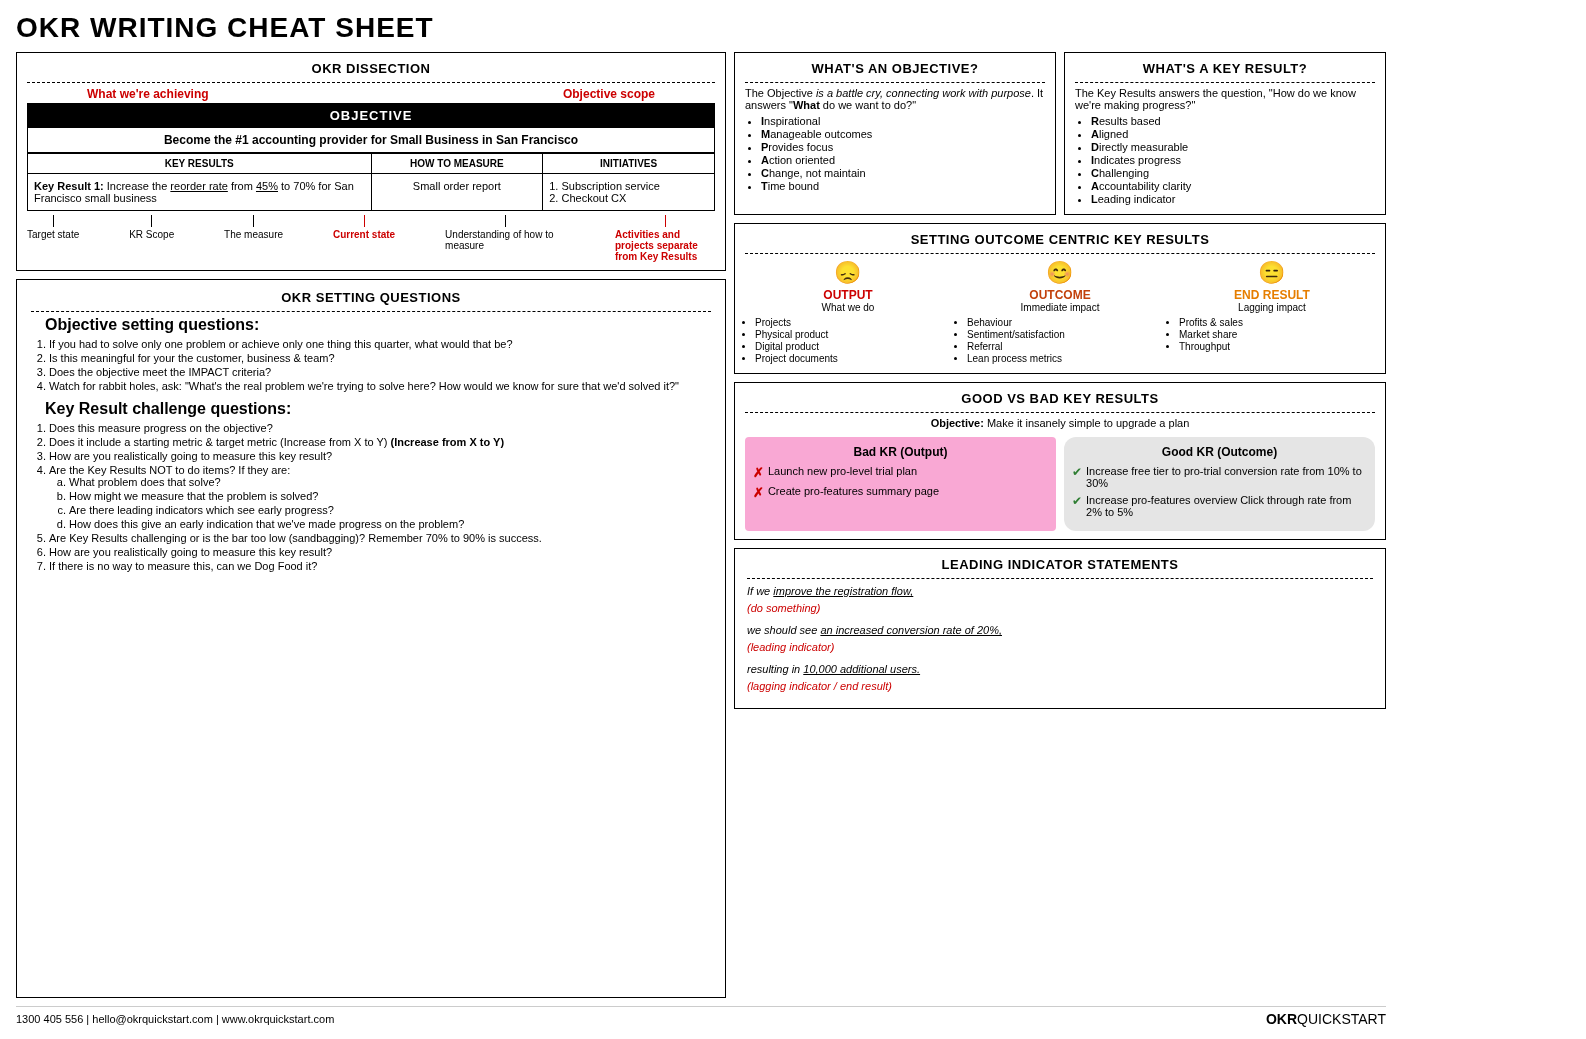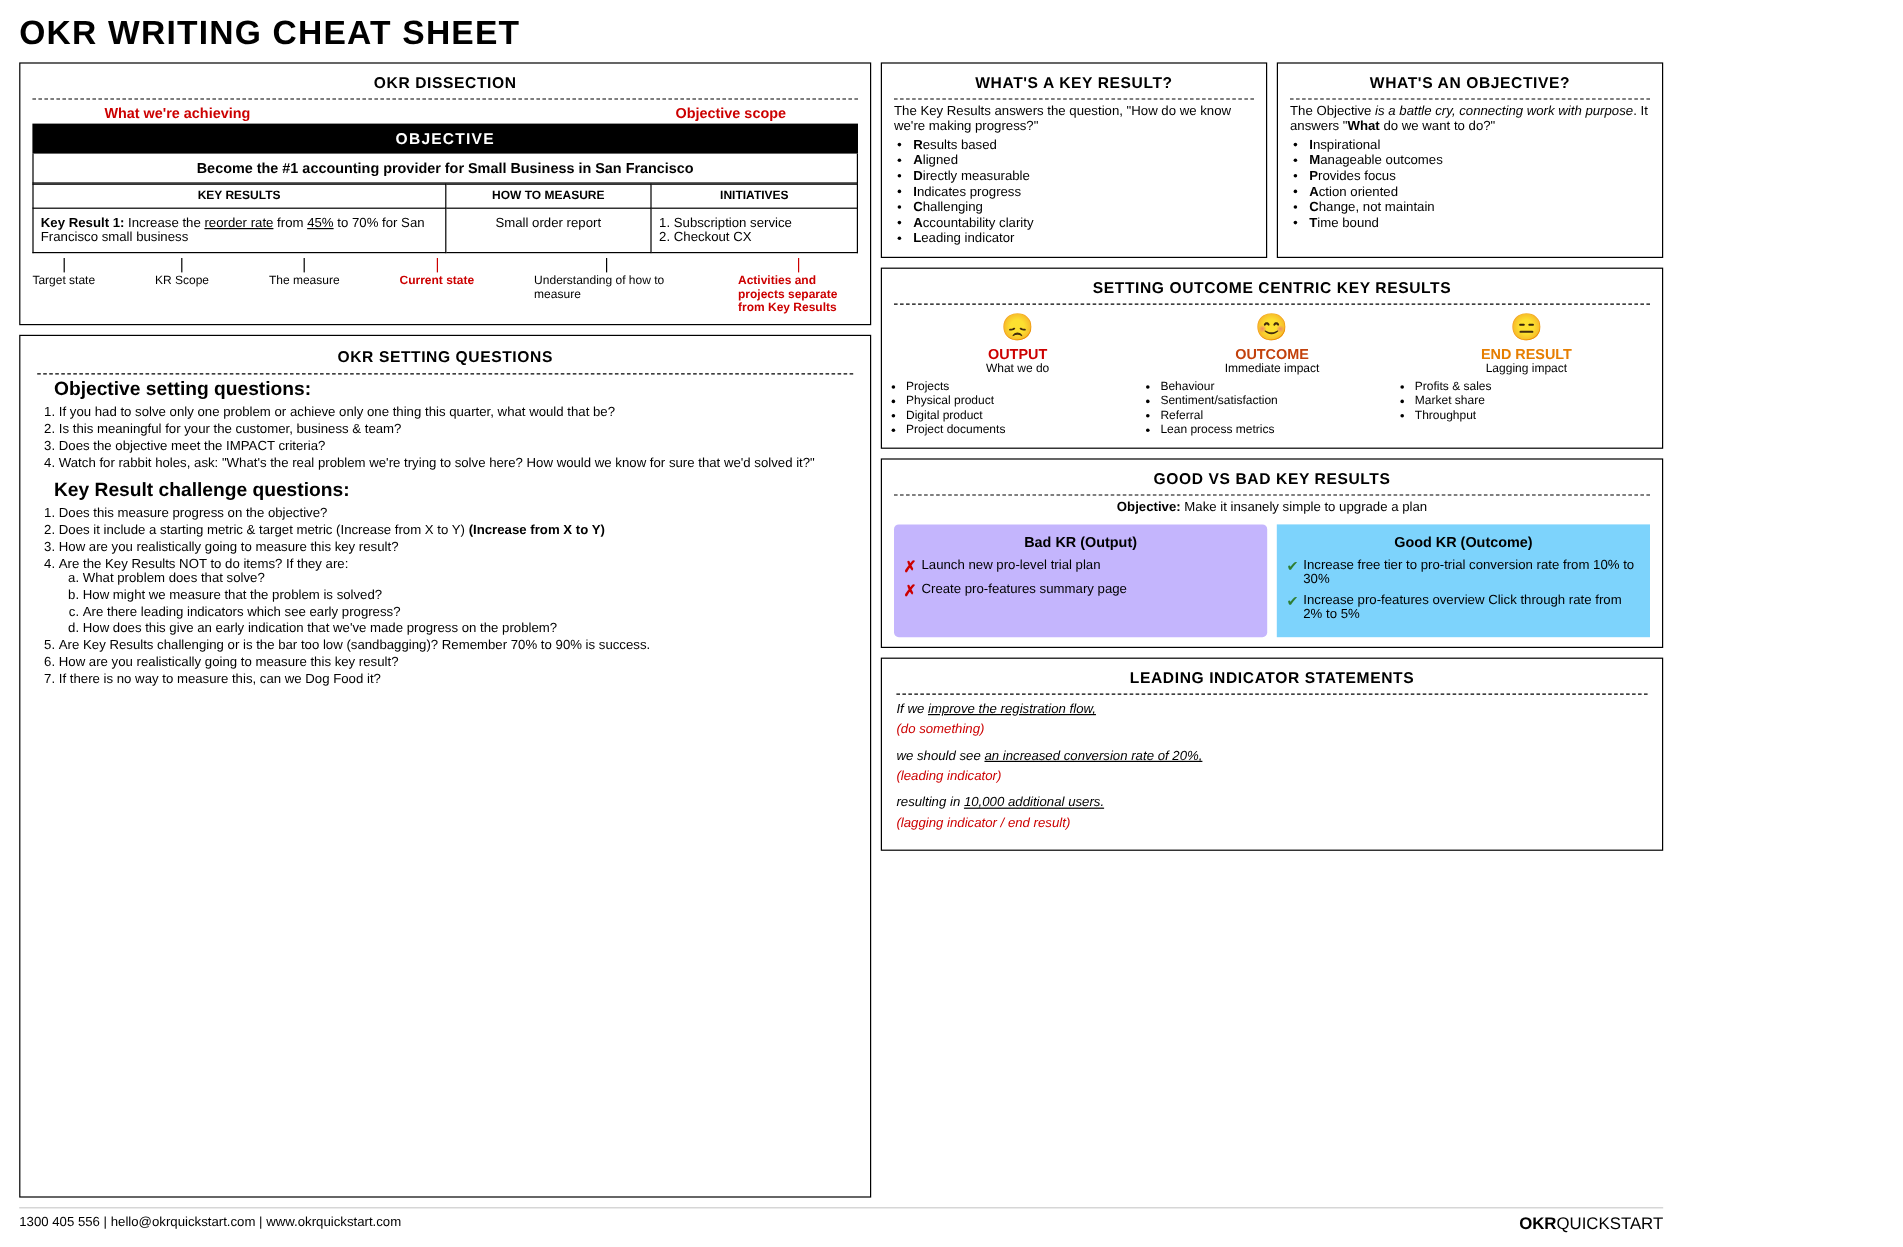--- a/index.html
+++ b/index.html
@@ -228,27 +228,27 @@
       font-size: 11px;
       margin-bottom: 8px;
       text-align: center;
     }
     .kr-comparison {
       display: grid;
       grid-template-columns: 1fr 1fr;
       gap: 8px;
     }
     .bad-kr {
-      background: #c4b5fd;
+      background: #f9a8d4;
       border-radius: 4px;
       padding: 8px;
     }
     .good-kr {
-      background: #7dd3fc;
-      border-radius: 0;
+      background: #e5e5e5;
+      border-radius: 12px;
       padding: 8px;
     }
     .kr-compare-title {
       font-weight: 900;
       font-size: 12px;
       text-align: center;
       margin-bottom: 6px;
     }
     .kr-item {
       display: flex;
@@ -399,44 +399,44 @@
           <li>If there is no way to measure this, can we Dog Food it?</li>
         </ol>
       </div>
 
     </div>
 
     <div class="right-col">
 
       <div class="right-top-row">
         <div class="info-box">
+          <div class="section-title">WHAT'S AN OBJECTIVE?</div>
+          <hr class="dashed-line">
+          <p>The Objective <em>is a battle cry, connecting work with purpose</em>. It answers "<strong>What</strong> do we want to do?"</p>
+          <ul class="bullet-list">
+            <li><strong>I</strong>nspirational</li>
+            <li><strong>M</strong>anageable outcomes</li>
+            <li><strong>P</strong>rovides focus</li>
+            <li><strong>A</strong>ction oriented</li>
+            <li><strong>C</strong>hange, not maintain</li>
+            <li><strong>T</strong>ime bound</li>
+          </ul>
+        </div>
+        <div class="info-box">
           <div class="section-title">WHAT'S A KEY RESULT?</div>
           <hr class="dashed-line">
           <p>The Key Results answers the question, "How do we know we're making progress?"</p>
           <ul class="bullet-list">
             <li><strong>R</strong>esults based</li>
             <li><strong>A</strong>ligned</li>
             <li><strong>D</strong>irectly measurable</li>
             <li><strong>I</strong>ndicates progress</li>
             <li><strong>C</strong>hallenging</li>
             <li><strong>A</strong>ccountability clarity</li>
             <li><strong>L</strong>eading indicator</li>
-          </ul>
-        </div>
-        <div class="info-box">
-          <div class="section-title">WHAT'S AN OBJECTIVE?</div>
-          <hr class="dashed-line">
-          <p>The Objective <em>is a battle cry, connecting work with purpose</em>. It answers "<strong>What</strong> do we want to do?"</p>
-          <ul class="bullet-list">
-            <li><strong>I</strong>nspirational</li>
-            <li><strong>M</strong>anageable outcomes</li>
-            <li><strong>P</strong>rovides focus</li>
-            <li><strong>A</strong>ction oriented</li>
-            <li><strong>C</strong>hange, not maintain</li>
-            <li><strong>T</strong>ime bound</li>
           </ul>
         </div>
       </div>
 
       <div class="outcome-section">
         <div class="section-title">SETTING OUTCOME CENTRIC KEY RESULTS</div>
         <hr class="dashed-line">
         <div class="outcome-grid">
           <div class="outcome-col">
             <div class="outcome-icon">😞</div>

